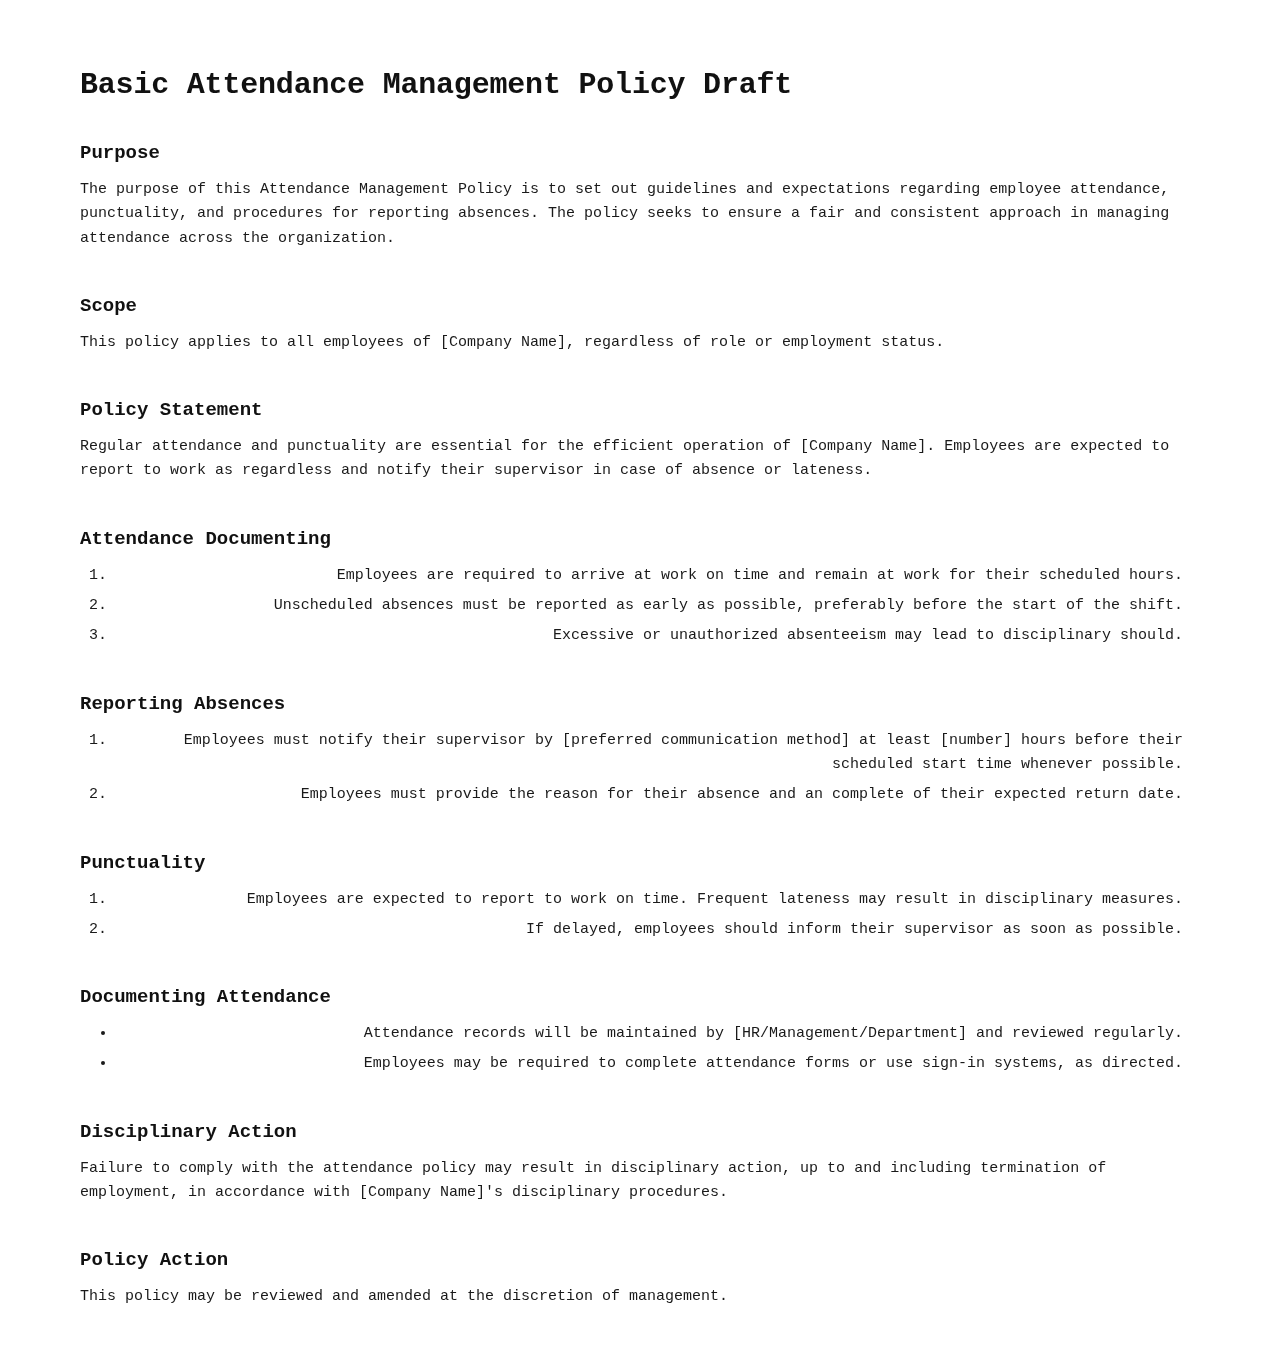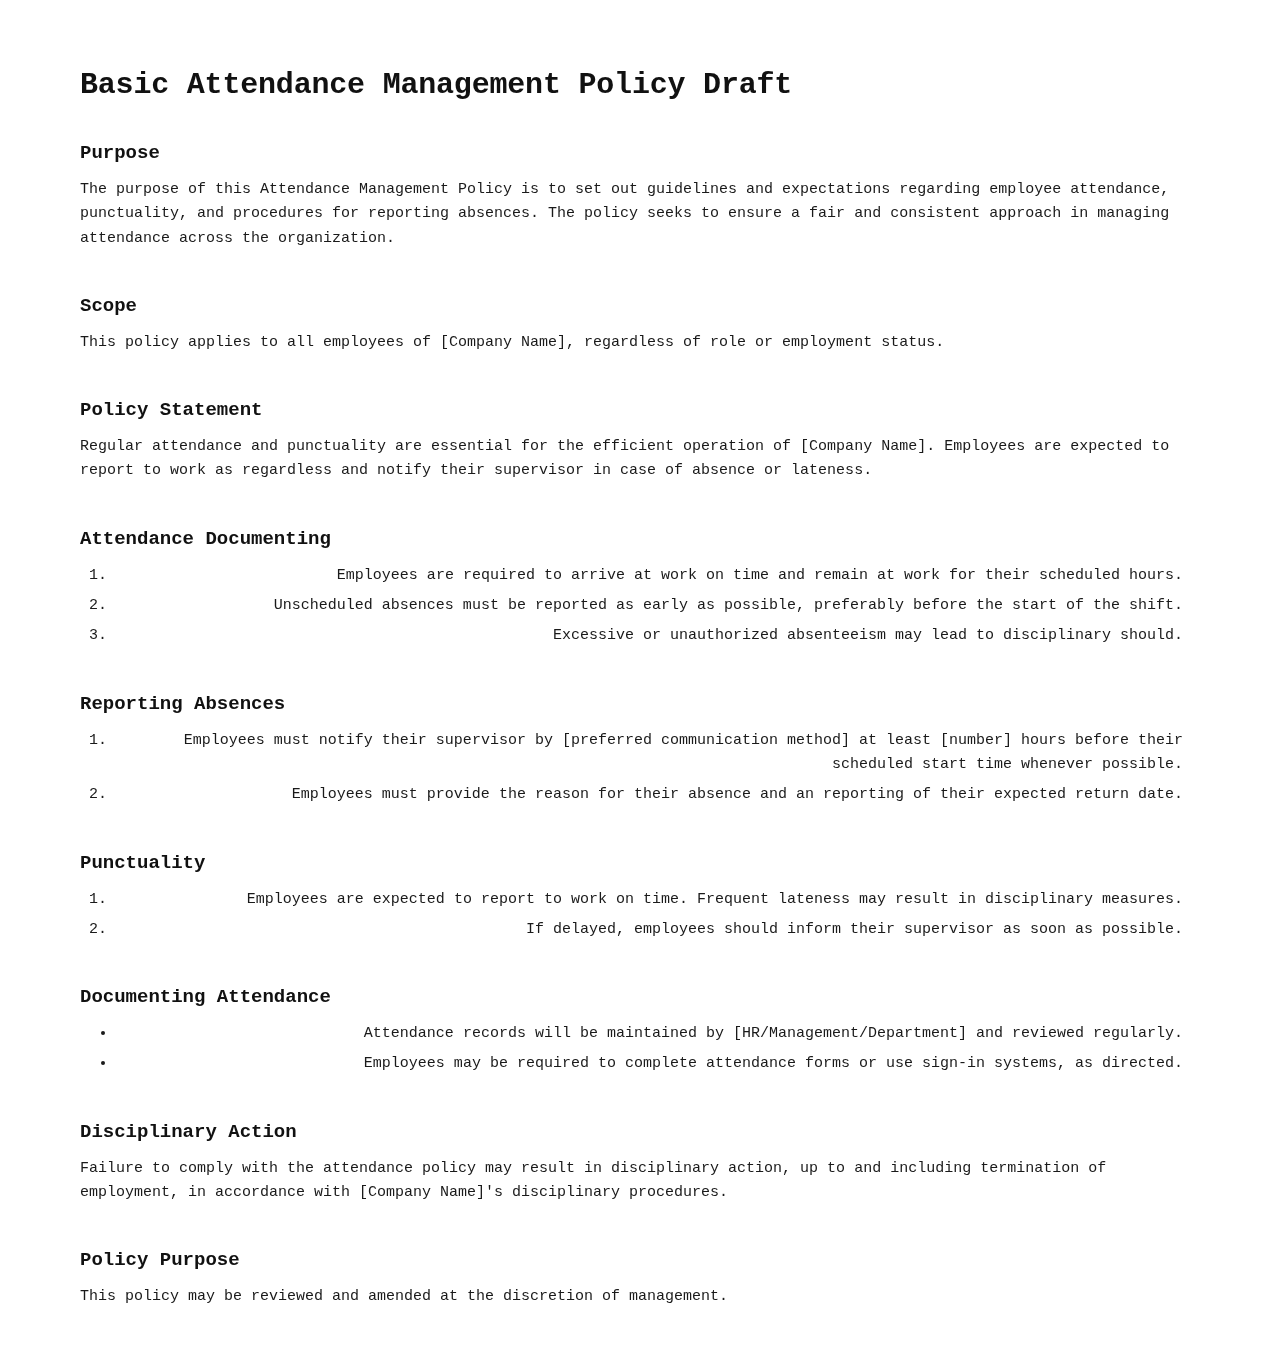--- a/index.html
+++ b/index.html
@@ -96,21 +96,21 @@
       <li>Excessive or unauthorized absenteeism may lead to disciplinary should.</li>
     </ol>
   </div>
 
   <div class="gap-lg"></div>
 
   <div class="section">
     <h2 class="section-heading">Reporting Absences</h2>
     <ol class="list">
       <li>Employees must notify their supervisor by [preferred communication method] at least [number] hours before their scheduled start time whenever possible.</li>
-      <li>Employees must provide the reason for their absence and an reporting of their expected return date.</li>
+      <li>Employees must provide the reason for their absence and an complete of their expected return date.</li>
     </ol>
   </div>
 
   <div class="gap-lg"></div>
 
   <div class="section">
     <h2 class="section-heading">Punctuality</h2>
     <ol class="list">
       <li>Employees are expected to report to work on time. Frequent lateness may result in disciplinary measures.</li>
       <li>If delayed, employees should inform their supervisor as soon as possible.</li>
@@ -130,17 +130,17 @@
   <div class="gap-lg"></div>
 
   <div class="section">
     <h2 class="section-heading">Disciplinary Action</h2>
     <p class="para">Failure to comply with the attendance policy may result in disciplinary action, up to and including termination of employment, in accordance with [Company Name]'s disciplinary procedures.</p>
   </div>
 
   <div class="gap-lg"></div>
 
   <div class="section">
-    <h2 class="section-heading">Policy Purpose</h2>
+    <h2 class="section-heading">Policy Action</h2>
     <p class="para">This policy may be reviewed and amended at the discretion of management.</p>
   </div>
 
 </div>
 
 </body></html>

